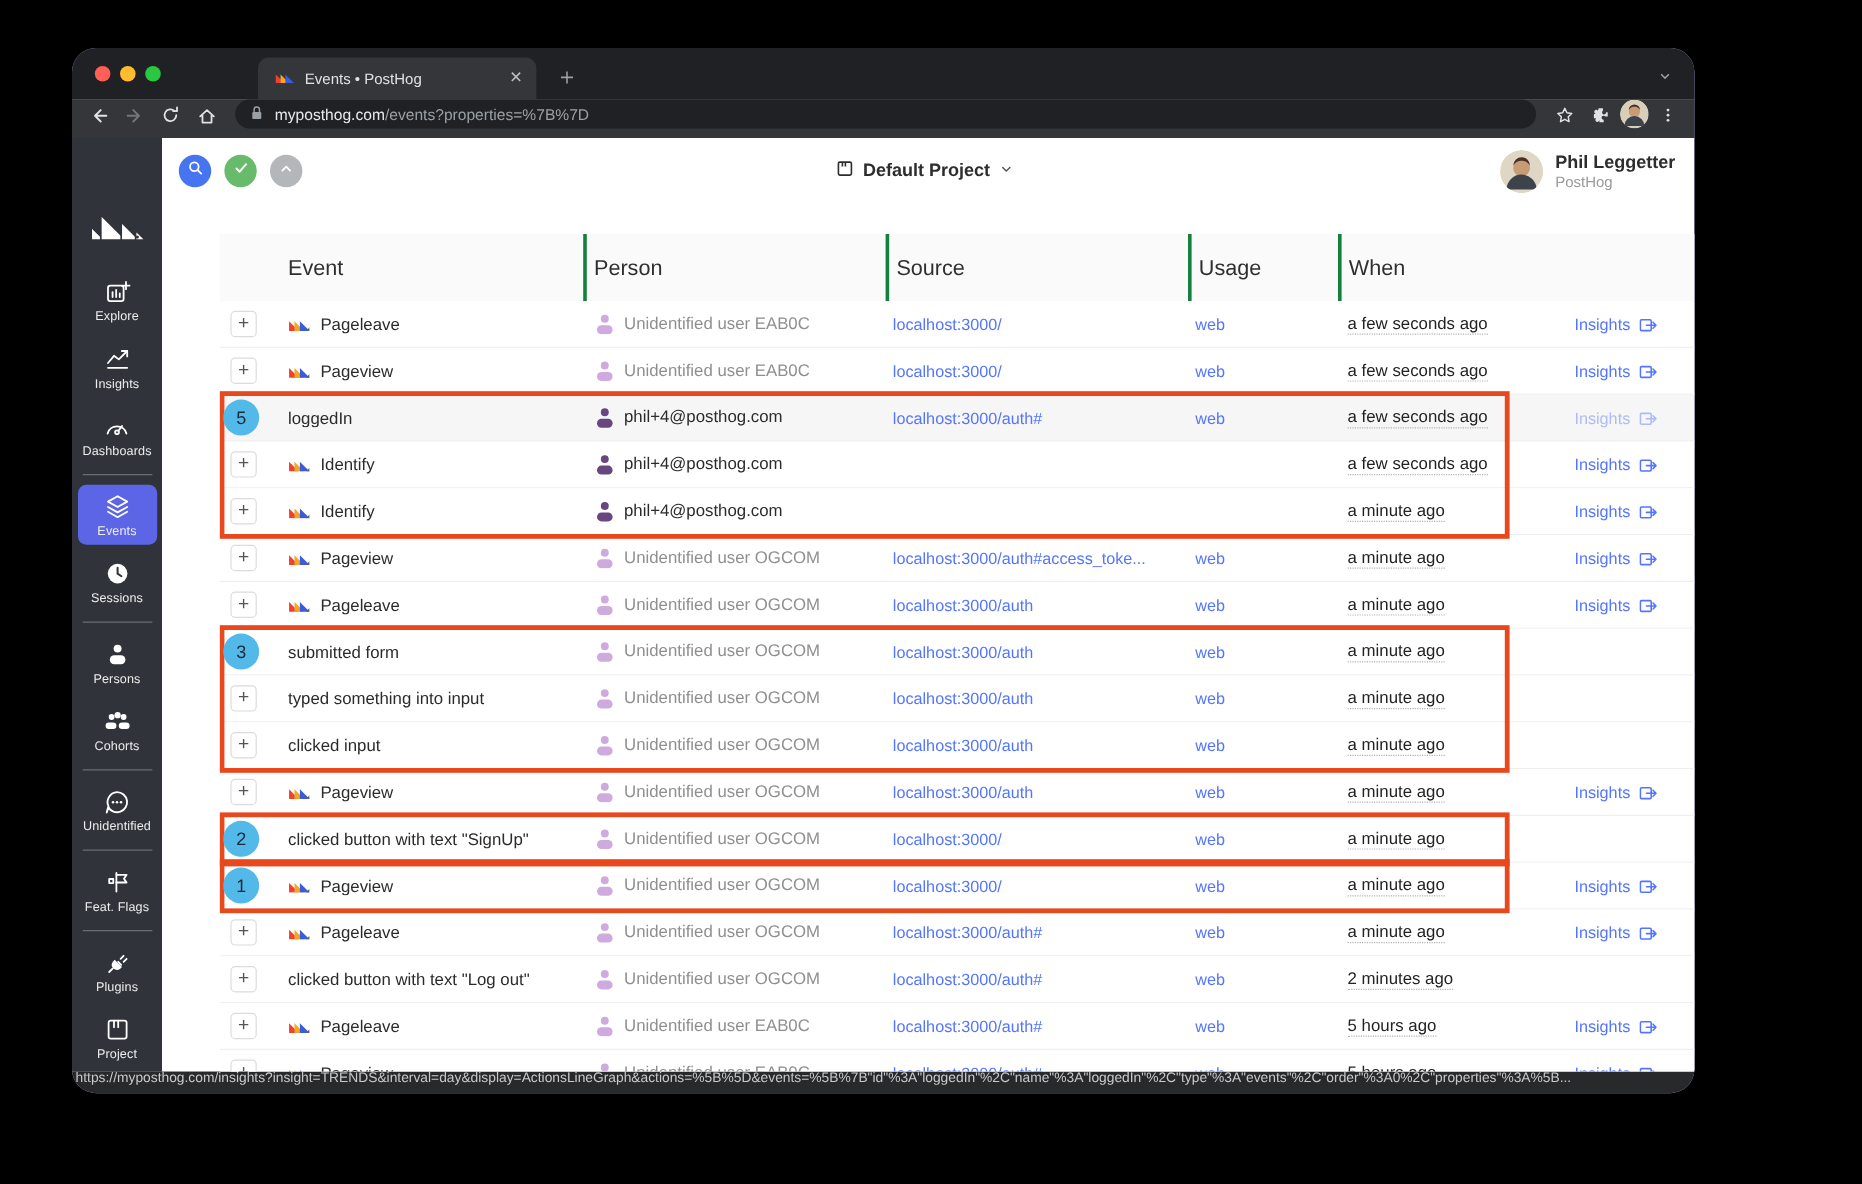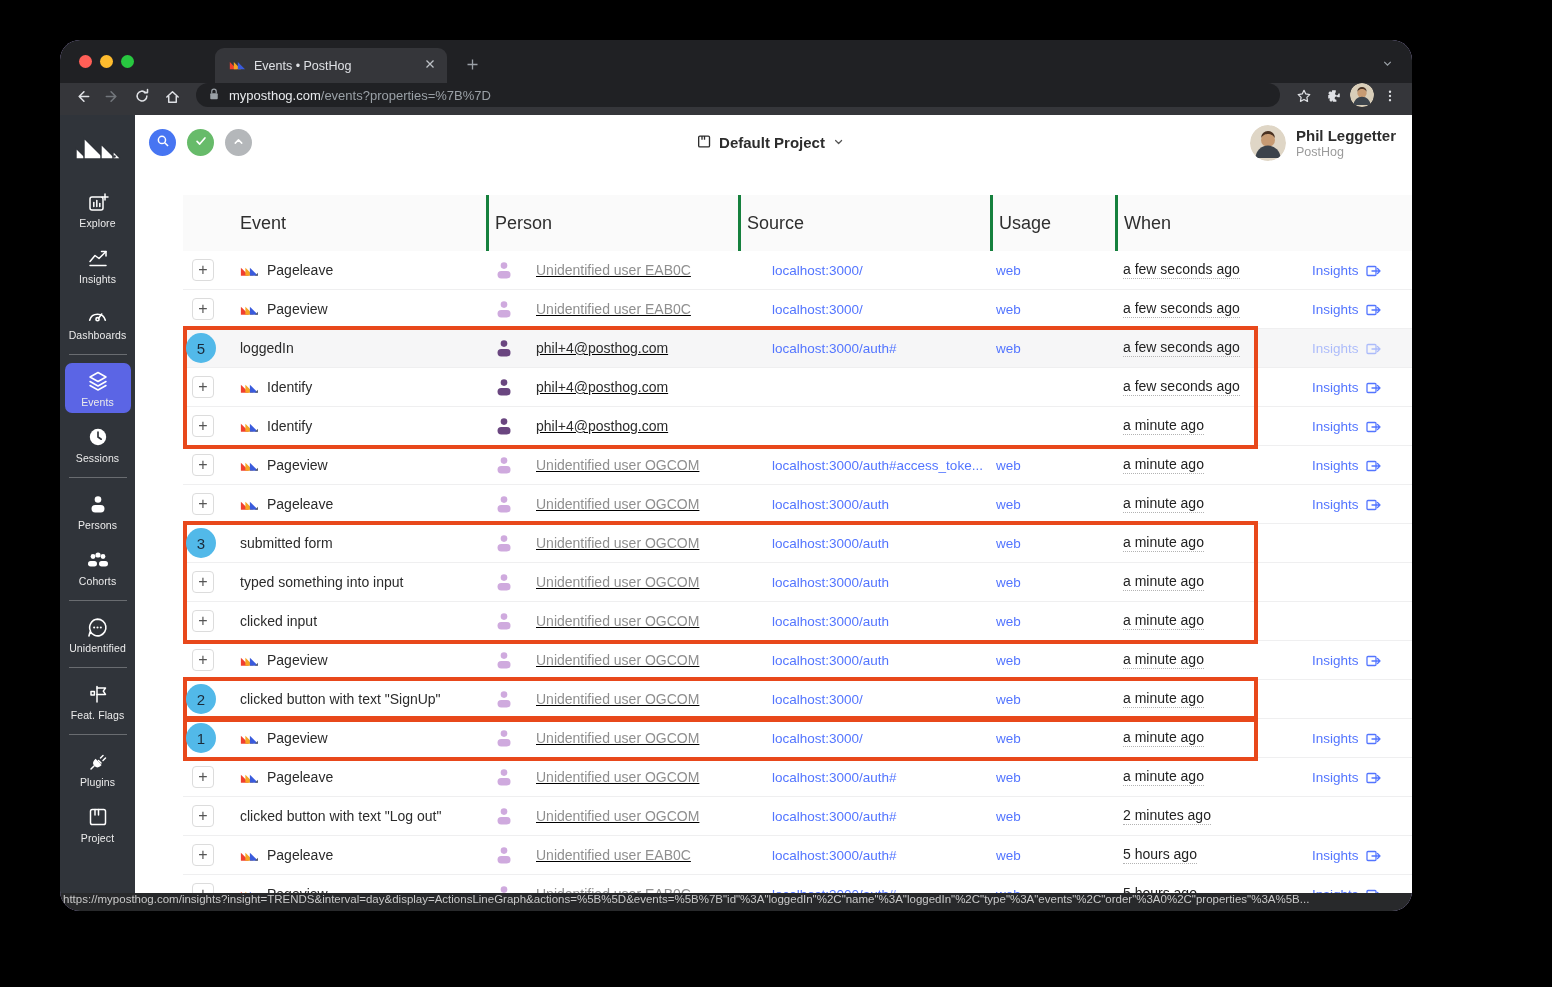--- a/index.html
+++ b/index.html
@@ -14,21 +14,21 @@
   .tab-title { flex:1; white-space:nowrap; overflow:hidden; }
   .newtab { position:absolute; left:400px; bottom:7px; width:24px; height:24px; display:flex; align-items:center; justify-content:center; }
   .strip-chevron { position:absolute; right:14px; bottom:9px; width:22px; height:22px; display:flex; align-items:center; justify-content:center; }
   .toolbar { height:32px; background:#35363a; display:flex; align-items:flex-start; padding:0 8px; gap:2px; flex:0 0 auto; }
   .tbtn { width:28px; height:26px; display:flex; align-items:center; justify-content:center; border-radius:50%; }
   .addrbar { flex:1; height:24px; background:#202124; border-radius:12px; margin:0 8px; display:flex; align-items:center; padding:0 12px; gap:9px; font-size:13px; min-width:0; }
   .addr-host { color:#e8eaed; } .addr-path { color:#9aa0a6; }
   .chrome-avatar { width:24px; height:24px; border-radius:50%; overflow:hidden; }
   
   .content { flex:1; display:flex; min-height:0; }
-  .sidebar { width:75px; background:#30343a; display:flex; flex-direction:column; align-items:center; padding-top:10px; flex:0 0 auto; }
+  .sidebar { width:75px; background:#30343a; display:flex; flex-direction:column; align-items:center; padding-top:10px; flex:0 0 auto;justify-content:flex-end; }
   .side-logo { width:50px; height:40px; margin:4px 0 12px; display:flex; align-items:center; justify-content:center; }
   .nav-item { width:66px; padding:6px 0 5px; display:flex; flex-direction:column; align-items:center; gap:3px; border-radius:7px; margin:3px 0; cursor:pointer; }
   .nav-item.active { background:#5b65e5; }
   .nav-ic { width:24px; height:24px; display:flex; align-items:center; justify-content:center; }
   .nav-label { font-size:10.5px; color:#ececec; letter-spacing:.1px; }
   .nav-divider { width:58px; border-top:1px solid rgba(255,255,255,.28); margin:5px 0; }
   .main { flex:1; background:#fff; display:flex; flex-direction:column; min-width:0; }
   .appbar { height:55px; display:flex; align-items:center; padding:0 14px; position:relative; flex:0 0 auto; }
   .circle-btn { width:27px; height:27px; border-radius:50%; display:flex; align-items:center; justify-content:center; margin-right:11px; cursor:pointer; }
   .cb-search { background:#4775f2; } .cb-check { background:#67bb6a; } .cb-up { background:#b4b7ba; }
@@ -43,24 +43,24 @@
   .thead { height:56px; background:#fafafa; align-items:center; color:#2f2f2f; font-size:18px; }
   .th { height:100%; display:flex; align-items:center; padding-left:6px; }
   .th.first { padding-left:0; }
   .th.sep { border-left:3px solid #15803d; }
   .rows { position:relative; height:642px; overflow:hidden; }
   .row { height:39px; align-items:center; border-bottom:1px solid #efeff0; font-size:14px; background:#fff; }
   .row.shaded { background:#f6f6f7; }
   .c-exp { display:flex; padding-left:9px; }
   .expand-btn { width:22px; height:22px; border:1px solid #dcdcdc; border-radius:4px; background:#fff; color:#555; font-size:16px; line-height:19px; text-align:center; cursor:pointer; }
   .c-event { display:flex; align-items:center; gap:9px; color:#2b2b2b; overflow:hidden; white-space:nowrap; }
-  .c-person { display:flex; align-items:center; gap:24px; padding-left:10px; overflow:hidden; white-space:nowrap;text-decoration:underline; }
+  .c-person { display:flex; gap:8px; padding-left:10px; overflow:hidden; white-space:nowrap; }
   .person-unid { color:#8f8f8f; }
   .person-id { color:#2b2b2b; }
-  .c-url { padding-left:6px; overflow:hidden; white-space:nowrap;margin-left:28px; }
+  .c-url { padding-left:6px; overflow:hidden; white-space:nowrap; }
   .c-src { padding-left:6px; }
   .c-when { padding-left:8px; }
   .link { color:#5375ff; text-decoration:none; font-size:13.5px; cursor:pointer; }
   .when { font-size:14px; color:#222; border-bottom:1px dotted #b3b3b3; padding-bottom:1px; display:inline-block; }
   .c-usage { padding-left:6px; }
   .usage-link { display:inline-flex; align-items:center; gap:7px; }
   .usage-faded { opacity:.45; }
   .hl-box { position:absolute; left:0; width:1075px; border:4px solid #e8481b; pointer-events:none; }
   .hl-num { position:absolute; left:3px; width:30px; height:30px; border-radius:50%; background:#52b9e9; color:#1b2b3a; display:flex; align-items:center; justify-content:center; font-size:15px; z-index:2; }
   

